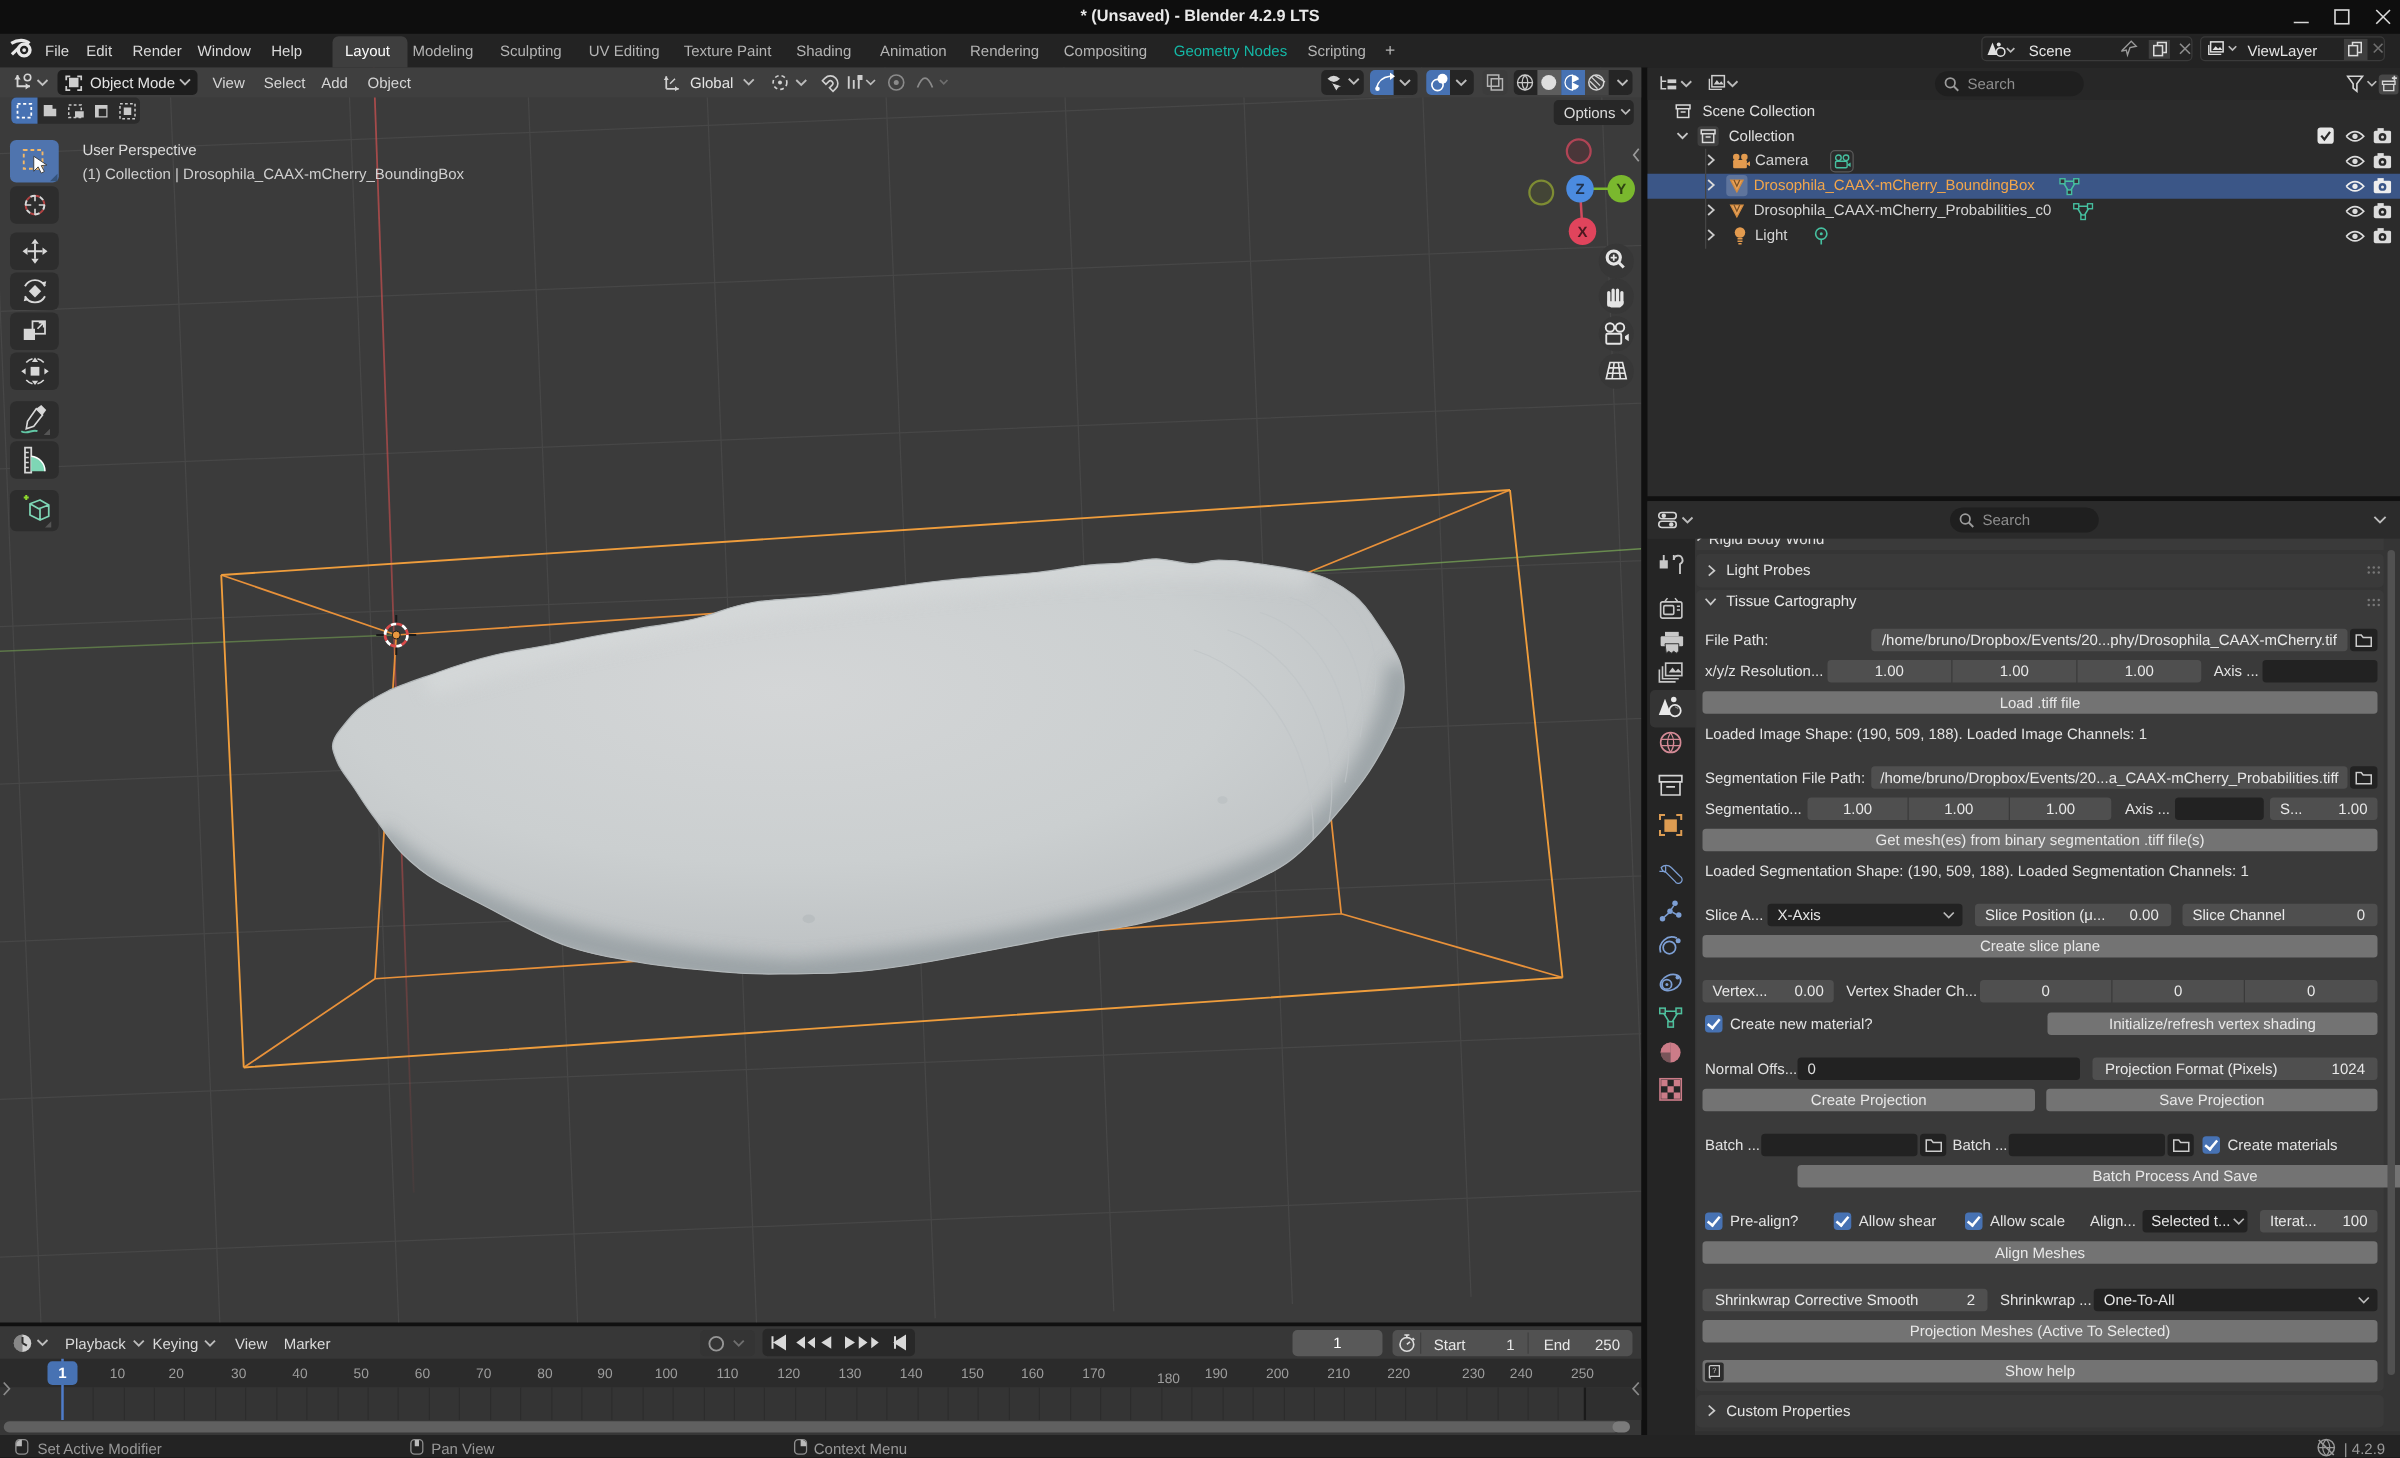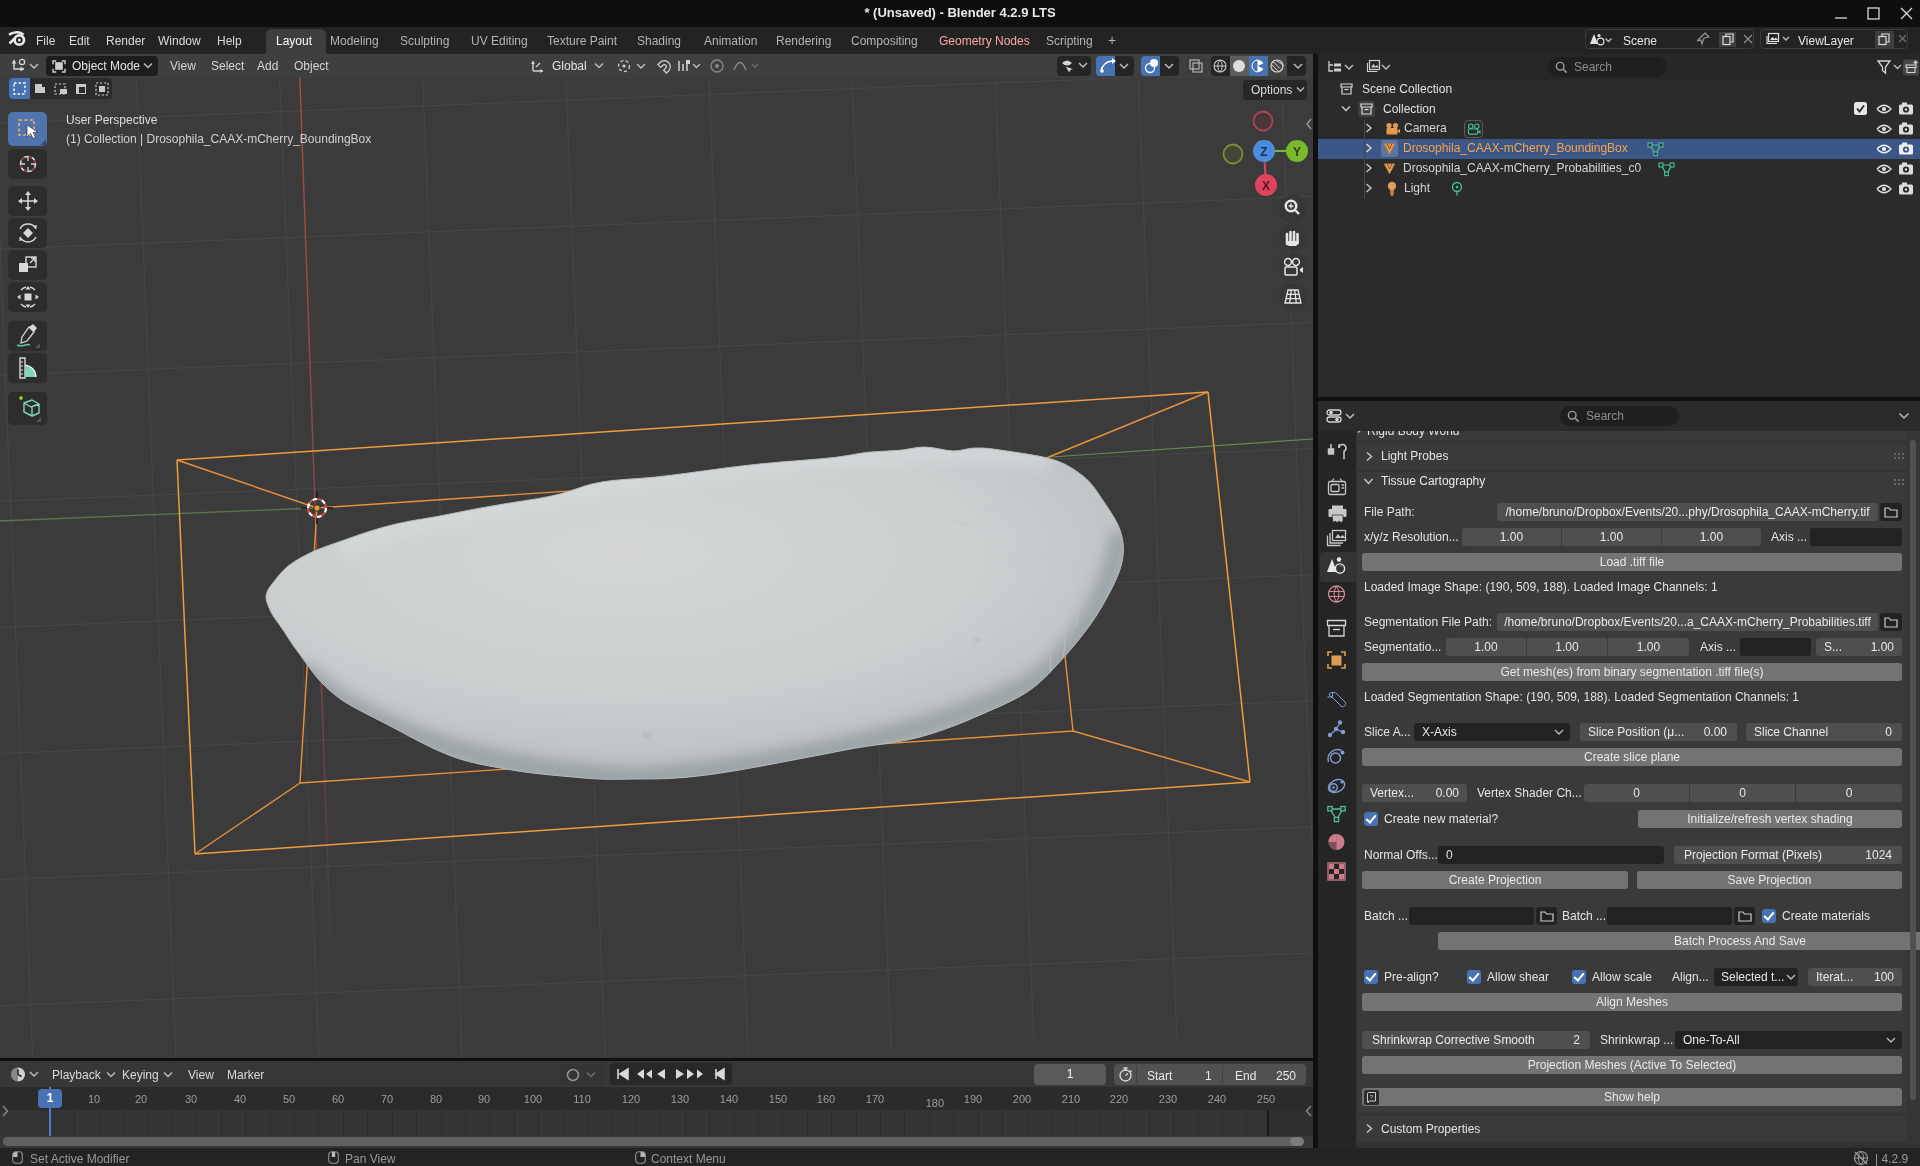--- a/index.html
+++ b/index.html
@@ -39,21 +39,21 @@
 <div class="a" style="left:266px;top:29px;width:60px;height:25px;background:#3e3e3e;border-radius:5px 5px 0 0"></div>
 <div class="tx" style="left:276px;top:32px;color:#fcfcfc">Layout</div>
 <div class="tx" style="left:330px;top:32px;color:#b4b4b4">Modeling</div>
 <div class="tx" style="left:400px;top:32px;color:#b4b4b4">Sculpting</div>
 <div class="tx" style="left:471px;top:32px;color:#b4b4b4">UV Editing</div>
 <div class="tx" style="left:547px;top:32px;color:#b4b4b4">Texture Paint</div>
 <div class="tx" style="left:637px;top:32px;color:#b4b4b4">Shading</div>
 <div class="tx" style="left:704px;top:32px;color:#b4b4b4">Animation</div>
 <div class="tx" style="left:776px;top:32px;color:#b4b4b4">Rendering</div>
 <div class="tx" style="left:851px;top:32px;color:#b4b4b4">Compositing</div>
-<div class="tx" style="left:939px;top:32px;color:#fca5a5">Geometry Nodes</div>
+<div class="tx" style="left:939px;top:32px;color:#14b8a6">Geometry Nodes</div>
 <div class="tx" style="left:1046px;top:32px;color:#b4b4b4">Scripting</div>
 <div class="tx" style="left:1108px;top:31px;color:#b4b4b4;font-size:14px">+</div>
 
 <div class="a" style="left:1585px;top:29px;width:169px;height:20px;background:#232323;border-radius:4px;border:1px solid #3a3a3a"></div>
 <svg class="a" style="left:1589px;top:33px" width="24" height="13" viewBox="0 0 24 13">
 <path d="M5 1 L9 11 L1 11 Z" fill="#e0e0e0"></path>
 <circle cx="11.5" cy="8.5" r="3.4" fill="none" stroke="#e0e0e0" stroke-width="1.2"></circle>
 <circle cx="10" cy="2.5" r="1.6" fill="#e0e0e0"></circle>
 <path d="M18 4 l3 3 l-3 3" stroke="#bbb" stroke-width="1.4" fill="none" transform="rotate(90 19.5 7)"></path>
 </svg>
@@ -925,21 +925,21 @@
       <div class="tx" style="left:660px;top:1090px;width:40px;text-align:center;color:#9d9d9d;font-size:11px">130</div>
       <div class="tx" style="left:709px;top:1090px;width:40px;text-align:center;color:#9d9d9d;font-size:11px">140</div>
       <div class="tx" style="left:758px;top:1090px;width:40px;text-align:center;color:#9d9d9d;font-size:11px">150</div>
       <div class="tx" style="left:806px;top:1090px;width:40px;text-align:center;color:#9d9d9d;font-size:11px">160</div>
       <div class="tx" style="left:855px;top:1090px;width:40px;text-align:center;color:#9d9d9d;font-size:11px">170</div>
       <div class="tx" style="left:904px;top:1094px;width:40px;text-align:right;color:#9d9d9d;font-size:11px">180</div>
       <div class="tx" style="left:953px;top:1090px;width:40px;text-align:center;color:#9d9d9d;font-size:11px">190</div>
       <div class="tx" style="left:1002px;top:1090px;width:40px;text-align:center;color:#9d9d9d;font-size:11px">200</div>
       <div class="tx" style="left:1051px;top:1090px;width:40px;text-align:center;color:#9d9d9d;font-size:11px">210</div>
       <div class="tx" style="left:1099px;top:1090px;width:40px;text-align:center;color:#9d9d9d;font-size:11px">220</div>
-      <div class="tx" style="left:1148px;top:1090px;width:40px;text-align:center;color:#9d9d9d;font-size:11px">230</div>
+      <div class="tx" style="left:1148px;top:1090px;width:40px;text-align:right;color:#9d9d9d;font-size:11px">230</div>
       <div class="tx" style="left:1197px;top:1090px;width:40px;text-align:center;color:#9d9d9d;font-size:11px">240</div>
       <div class="tx" style="left:1246px;top:1090px;width:40px;text-align:center;color:#9d9d9d;font-size:11px">250</div>
     </div>
 
 <div class="a" style="left:0;top:1110px;width:1313px;height:26px;background:#343434"></div>
 <div id="ticks">
       <div class="a" style="left:50px;top:1110px;width:1px;height:26px;background:#2c2c2c"></div>
       <div class="a" style="left:74px;top:1110px;width:1px;height:26px;background:#2c2c2c"></div>
       <div class="a" style="left:99px;top:1110px;width:1px;height:26px;background:#2c2c2c"></div>
       <div class="a" style="left:123px;top:1110px;width:1px;height:26px;background:#2c2c2c"></div>

